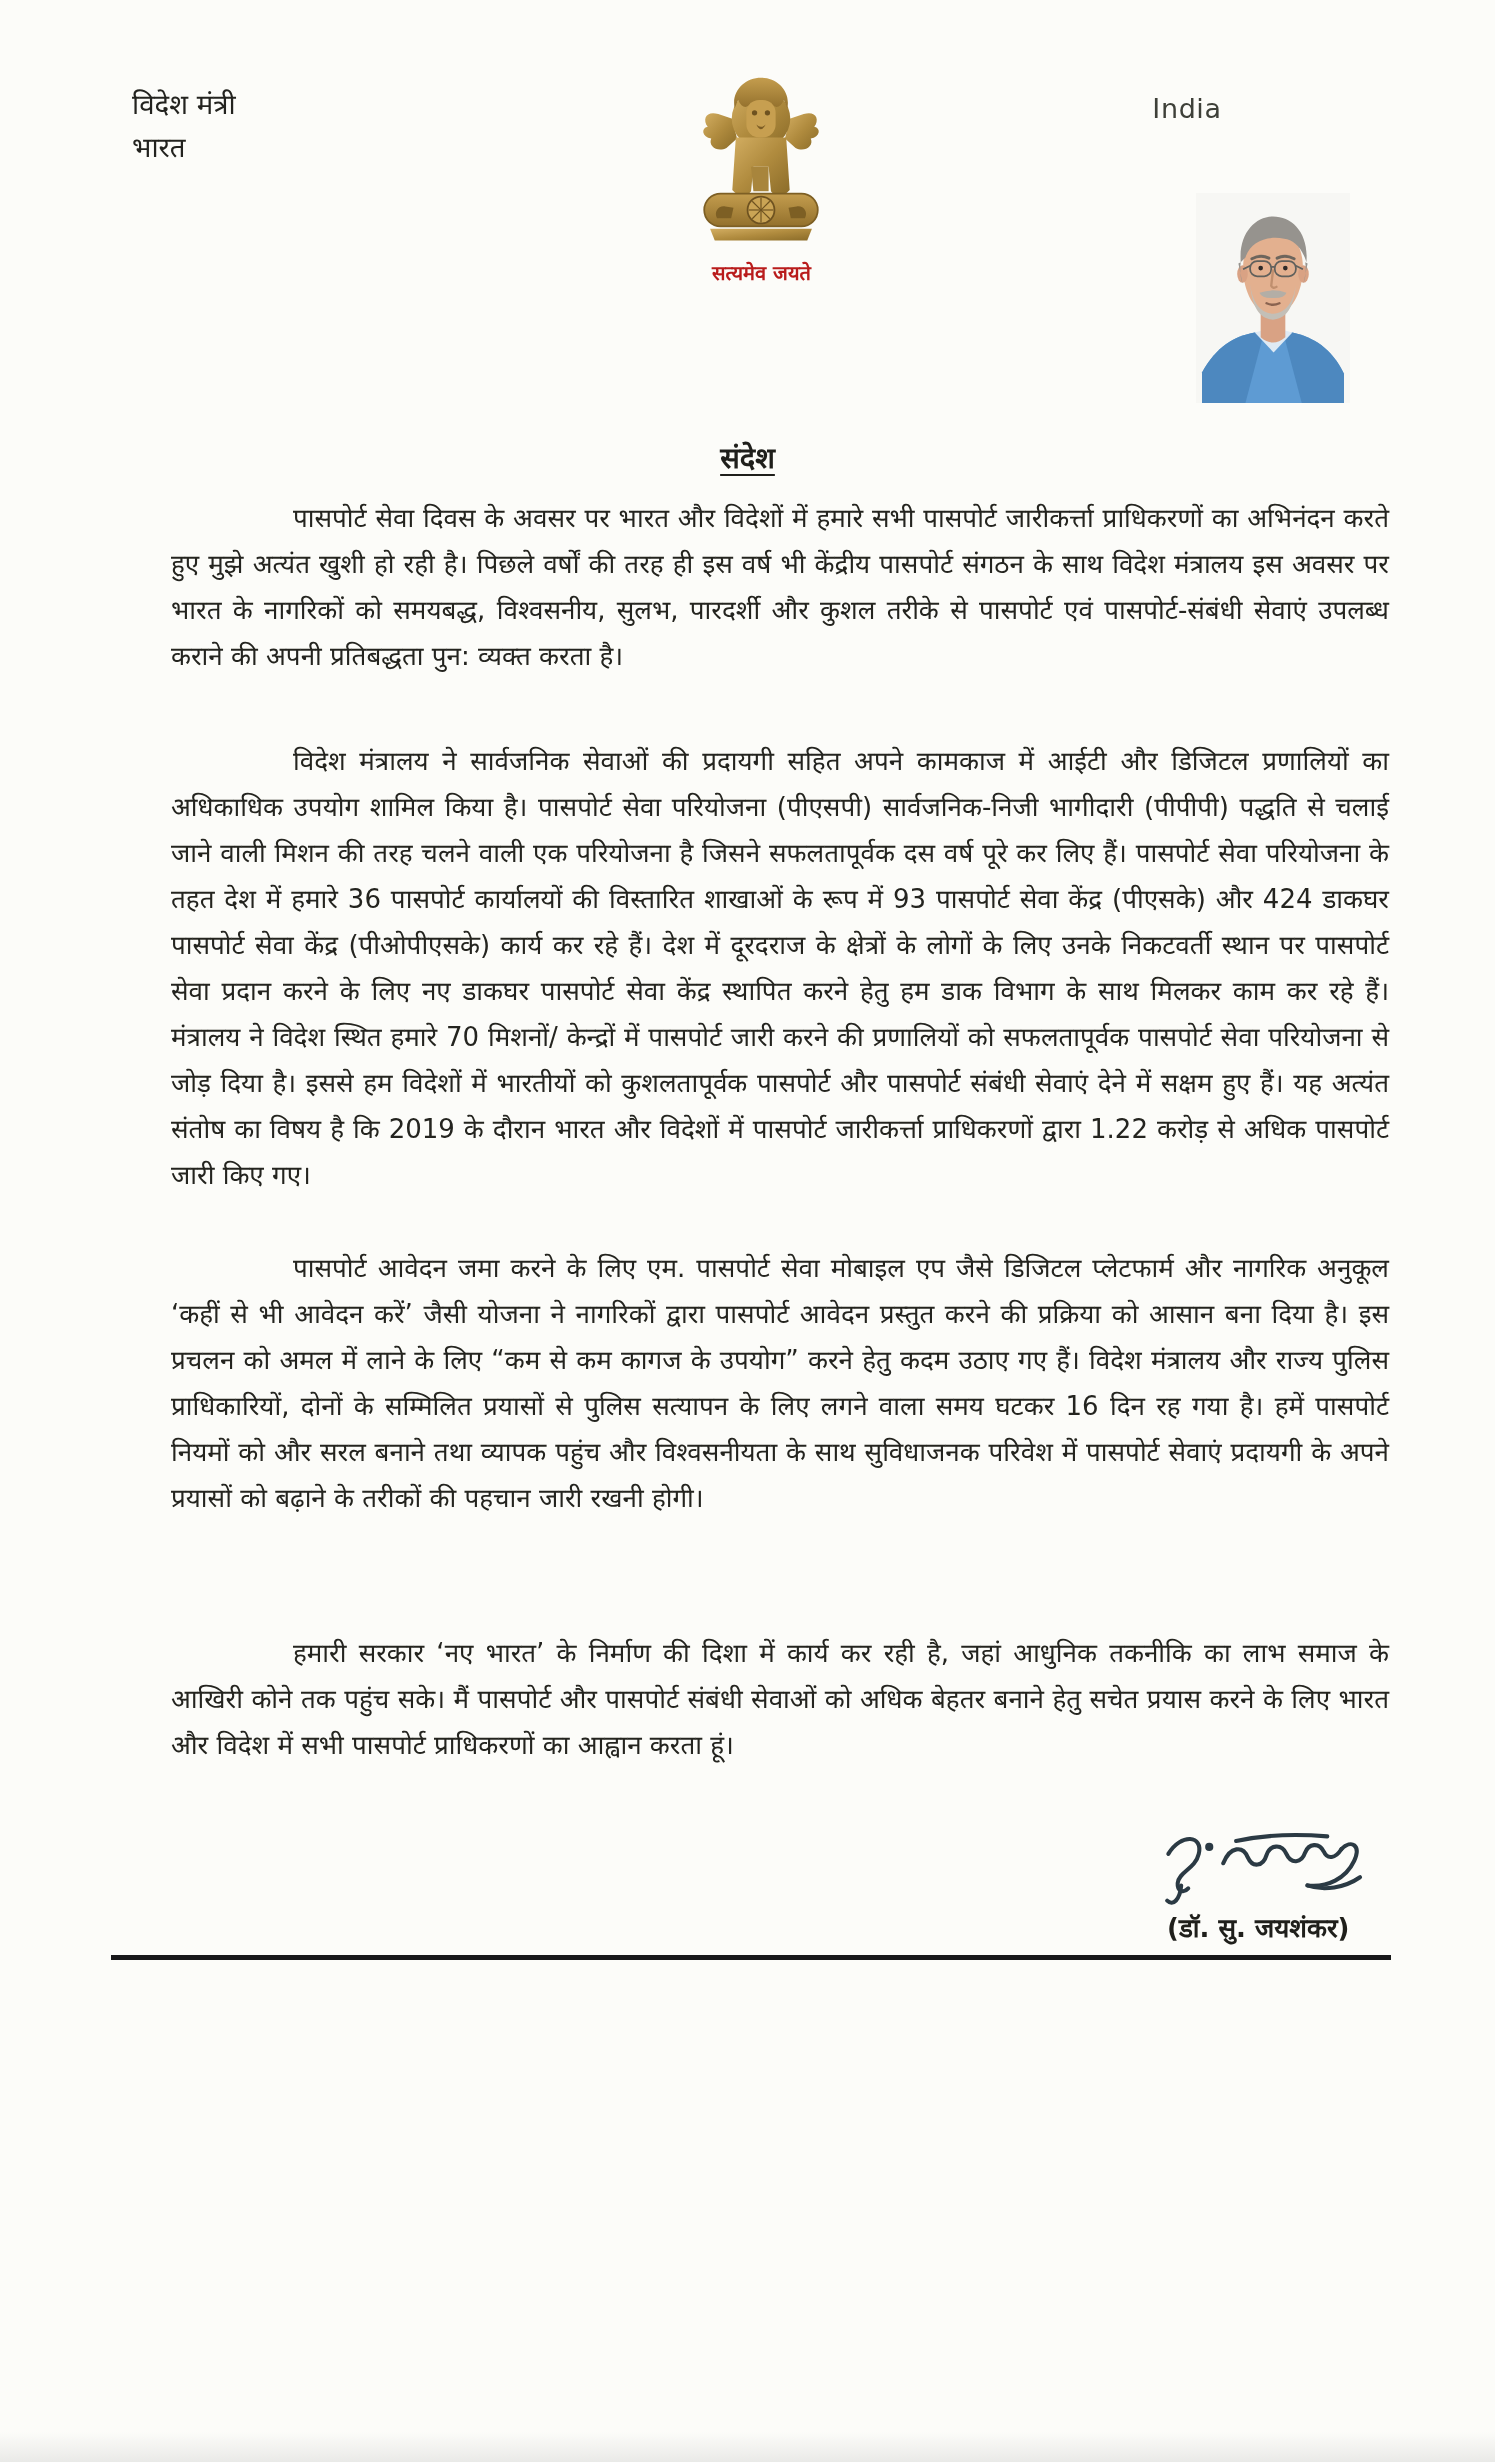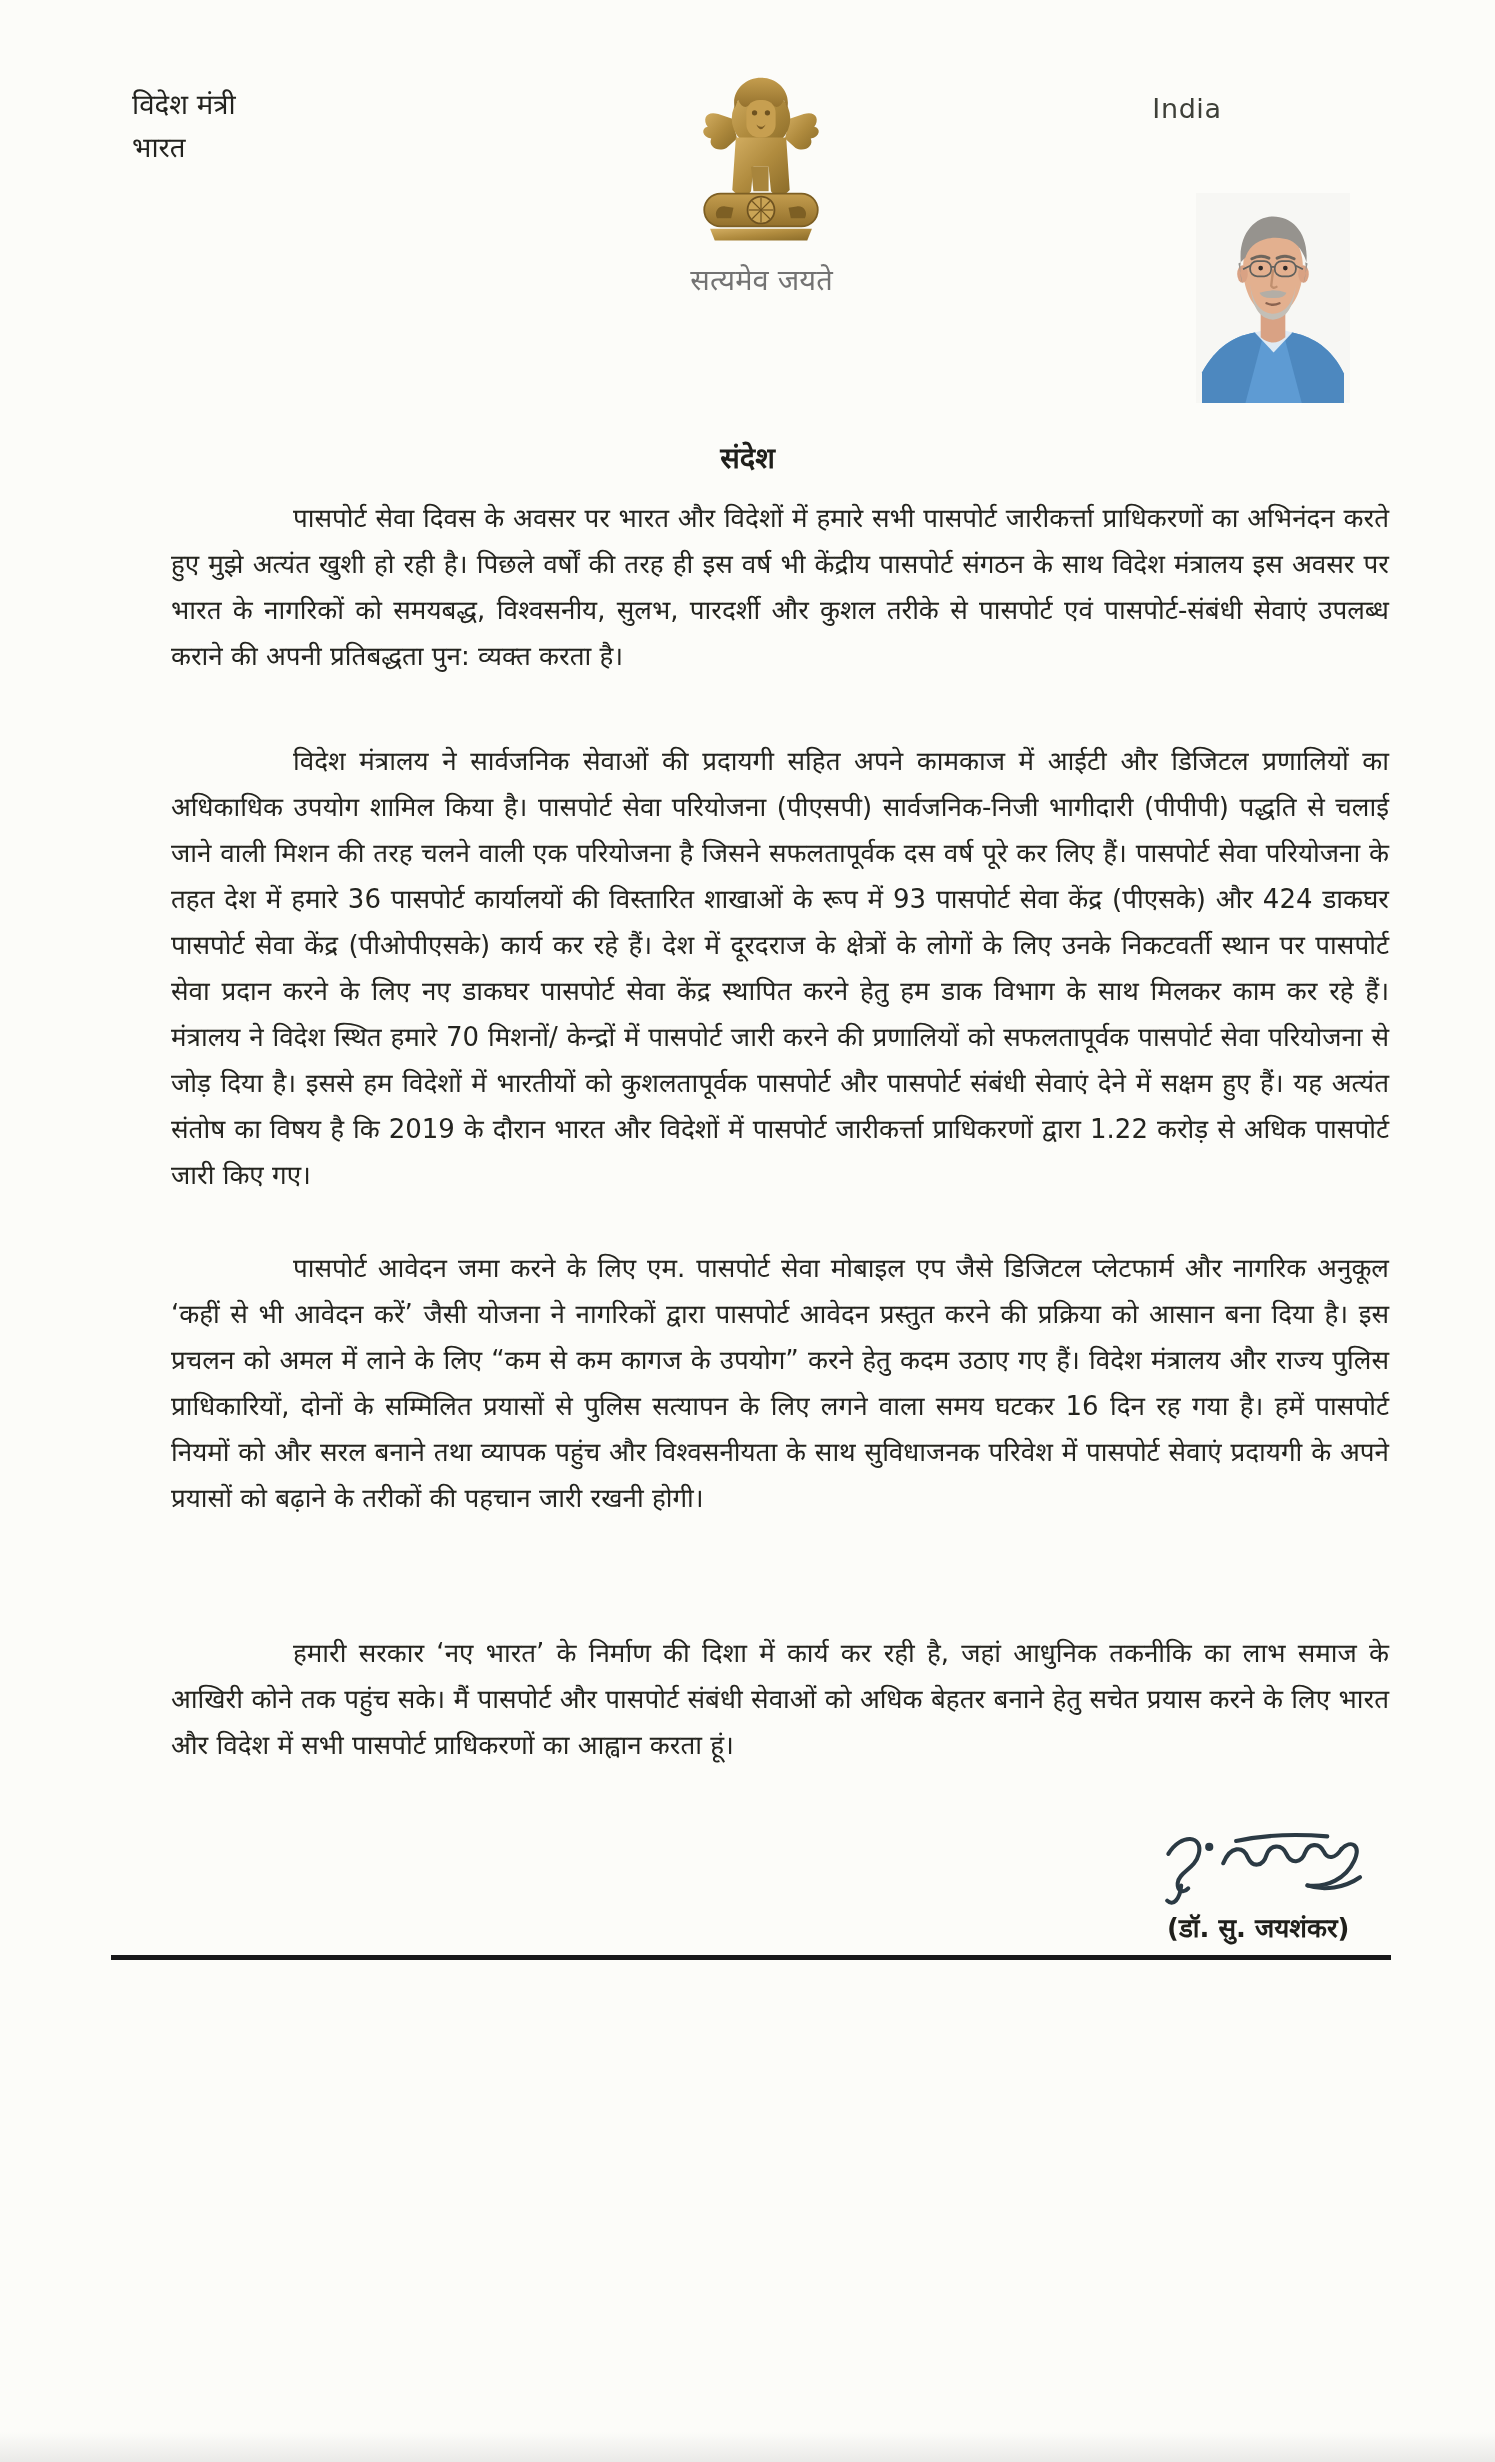--- a/index.html
+++ b/index.html
@@ -7,28 +7,28 @@
   #page {
     position:relative; width:1495px; height:2462px;
     background:#fcfcf9; overflow:hidden;
   }
   .abs { position:absolute; }
 
   
   #hdr-left { left:132px; top:83px; text-align:left; font-size:27.6px; line-height:43px; color:#23231f; }
   #hdr-right { left:964px; top:88px; width:446px; text-align:center; font-size:27px; line-height:41px; color:#3e4039; letter-spacing:0.6px; }
   #emblem-wrap { left:696px; top:73px; width:130px; height:185px; }
-  #motto { left:662px; top:259px; width:199px; text-align:center; font-size:29px; font-weight:normal; color:#737373; }
+  #motto { left:662px; top:259px; width:199px; text-align:center; font-size:20px; font-weight:bold; color:#b91c1c; }
 
   
   #photo { left:1196px; top:193px; width:154px; height:210px; background:#f7f7f4; }
 
   
   #heading { left:0; top:437px; width:1495px; text-align:center; font-size:29px; font-weight:bold; color:#1f1f1b;
-             text-underline-offset:5.9px; text-decoration-thickness:1.8px; }
+             text-decoration:underline; text-underline-offset:5.9px; text-decoration-thickness:1.8px; }
 
   
   .para { left:171px; width:1218px; font-size:26px; line-height:46px; text-align:justify;
           text-indent:122px; color:#24241f; margin:0; }
   #p1 { top:495px; }
   #p2 { top:738px; }
   #p3 { top:1245px; }
   #p4 { top:1630px; }
 
   

